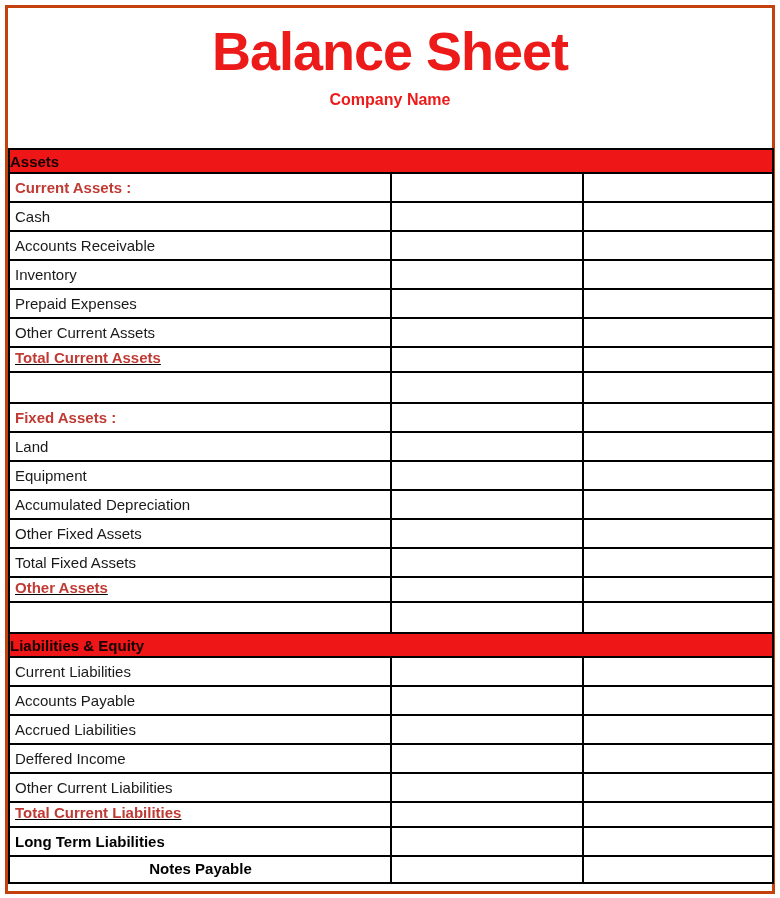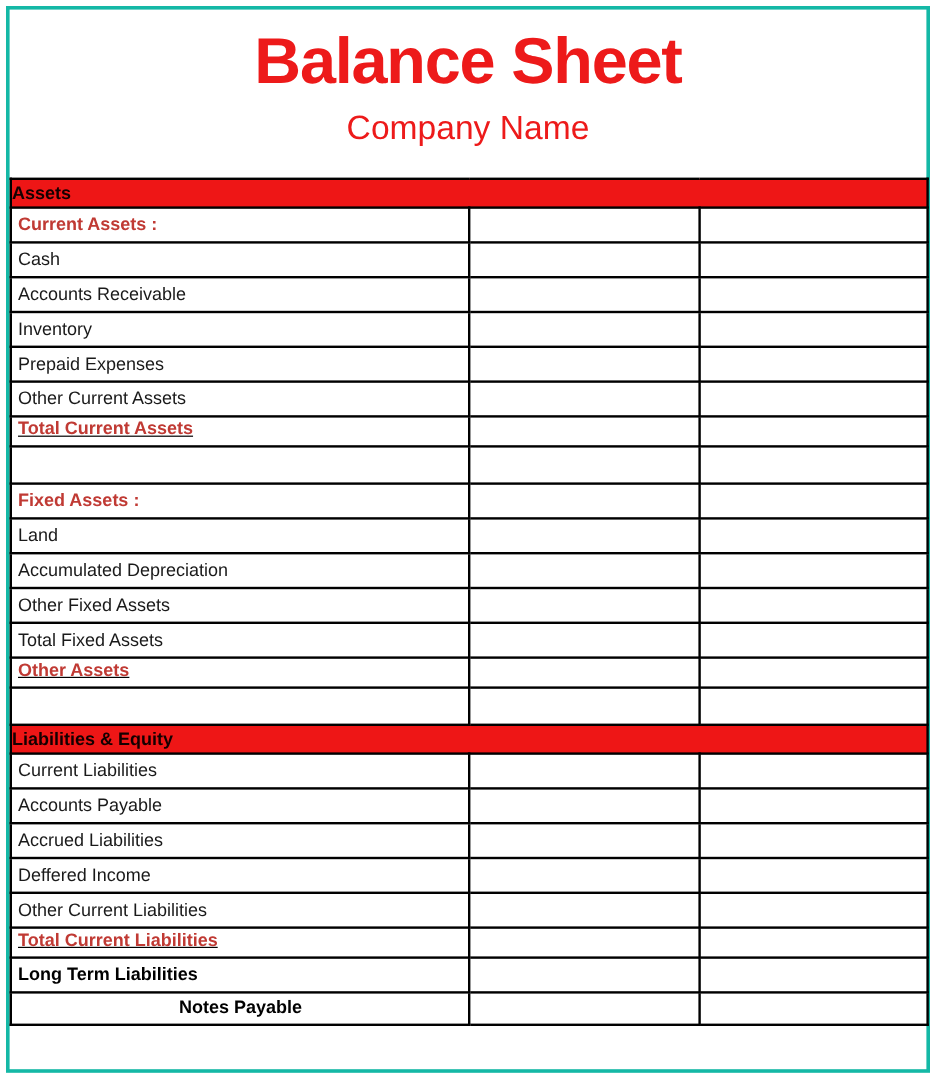--- a/index.html
+++ b/index.html
@@ -3,40 +3,40 @@
 <meta charset="utf-8">
 <style>
   * { box-sizing: border-box; margin: 0; padding: 0; }
   html, body { width: 780px; height: 898px; background: #ffffff; overflow: hidden; }
   body { font-family: "Liberation Sans", "DejaVu Sans", sans-serif; }
 
   .frame {
     position: absolute;
     left: 5px; top: 5px;
     width: 770px; height: 889px;
-    border: 3px solid #14b8a6;
+    border: 3px solid #c2410c;
     background: #ffffff;
   }
 
   .title-block {
     height: 140px;
     text-align: center;
     padding-top: 14px;
   }
   .sheet-title {
     font-size: 54px;
     font-weight: bold;
     color: #ed1a1a;
     letter-spacing: -1px;
     line-height: 1.1;
   }
   .company-name {
     margin-top: 10px;
-    font-size: 28px;
-    font-weight: normal;
+    font-size: 16px;
+    font-weight: bold;
     color: #ed1a1a;
   }
 
   table.bs-table {
     width: 764px;
     border-collapse: collapse;
     table-layout: fixed;
   }
   col.c-label { width: 382px; }
   col.c-val1  { width: 192px; }
@@ -137,20 +137,25 @@
         <td class="label-cell red-bold">Fixed Assets :</td>
         <td class="value-cell"></td>
         <td class="value-cell"></td>
       </tr>
       <tr class="data-row">
         <td class="label-cell">Land</td>
         <td class="value-cell"></td>
         <td class="value-cell"></td>
       </tr>
       <tr class="data-row">
+        <td class="label-cell">Equipment</td>
+        <td class="value-cell"></td>
+        <td class="value-cell"></td>
+      </tr>
+      <tr class="data-row">
         <td class="label-cell">Accumulated Depreciation</td>
         <td class="value-cell"></td>
         <td class="value-cell"></td>
       </tr>
       <tr class="data-row">
         <td class="label-cell">Other Fixed Assets</td>
         <td class="value-cell"></td>
         <td class="value-cell"></td>
       </tr>
       <tr class="data-row">

